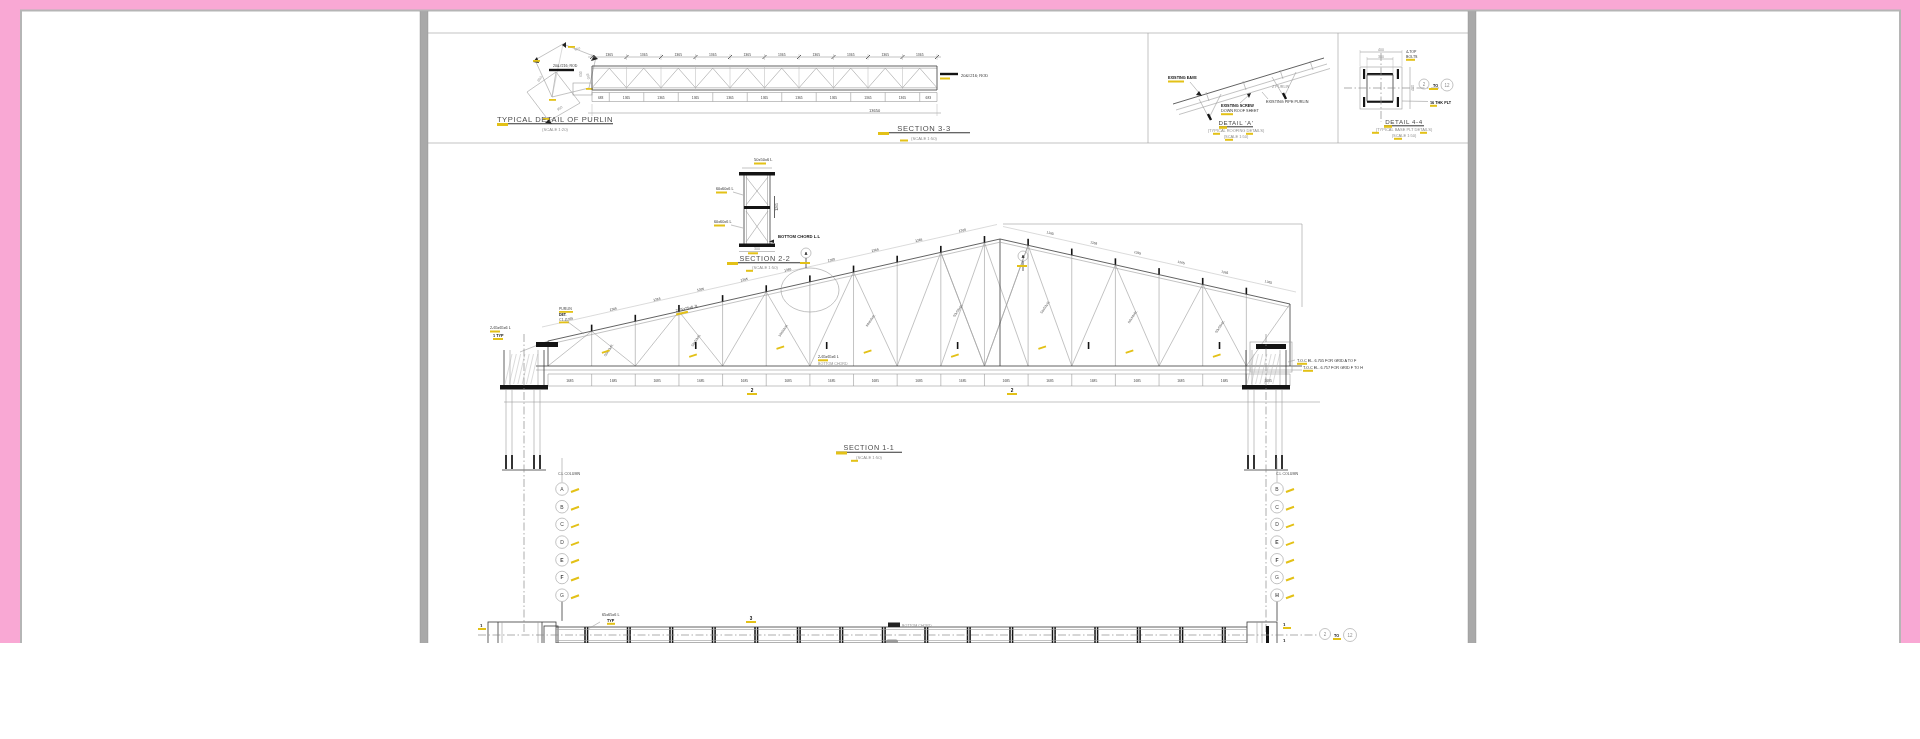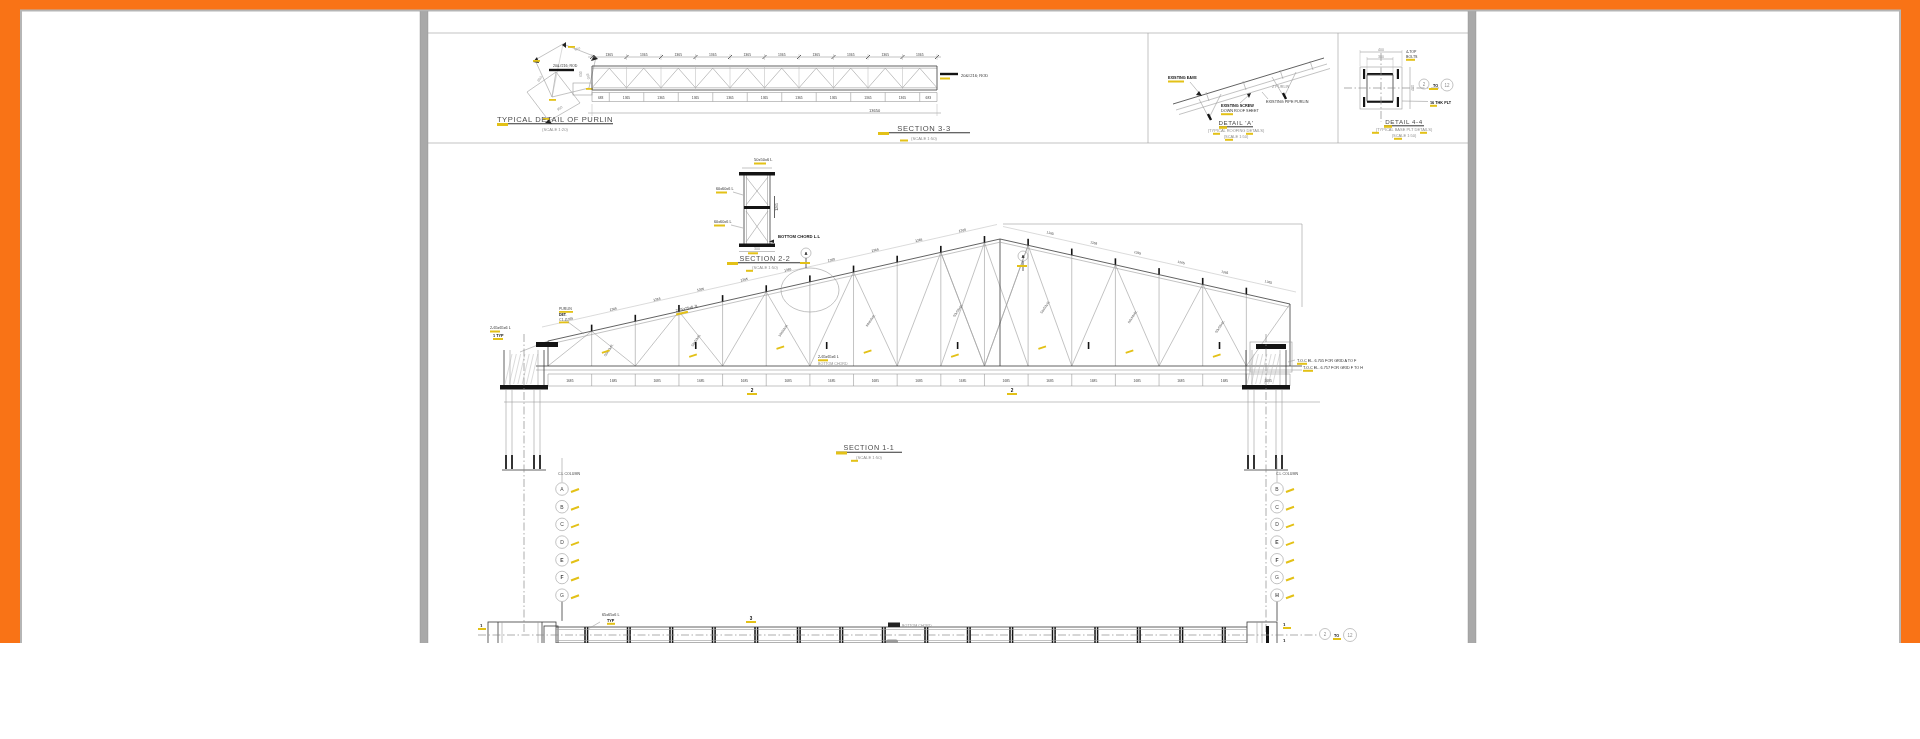--- a/index.html
+++ b/index.html
@@ -1,16 +1,16 @@
 <!DOCTYPE html>
 <html><head>
 <meta charset="utf-8">
 <style>
   html,body{margin:0;padding:0;background:#ffffff;}
-  #stage{position:relative;width:1920px;height:643px;background:#f97316;overflow:hidden;
+  #stage{position:relative;width:1920px;height:643px;background:#f9a8d4;overflow:hidden;
          font-family:"Liberation Sans",sans-serif;}
   svg{position:absolute;left:0;top:0;}
   svg text{font-family:"Liberation Sans",sans-serif;fill:#444;}
   .ln{stroke:#3a3a3a;stroke-width:.8;fill:none;}
   .fn{stroke:#9b9b9b;stroke-width:.6;fill:none;}
   .f2{stroke:#b7b7b7;stroke-width:.5;fill:none;}
   .bd{stroke:#141414;stroke-width:2.4;fill:none;}
   .dd{stroke:#8a8a8a;stroke-width:.7;fill:none;stroke-dasharray:8 2.5 1.5 2.5;}
   .yl{fill:#e3c117;}
   .tt{fill:#4a4a4a;letter-spacing:.6px;}

